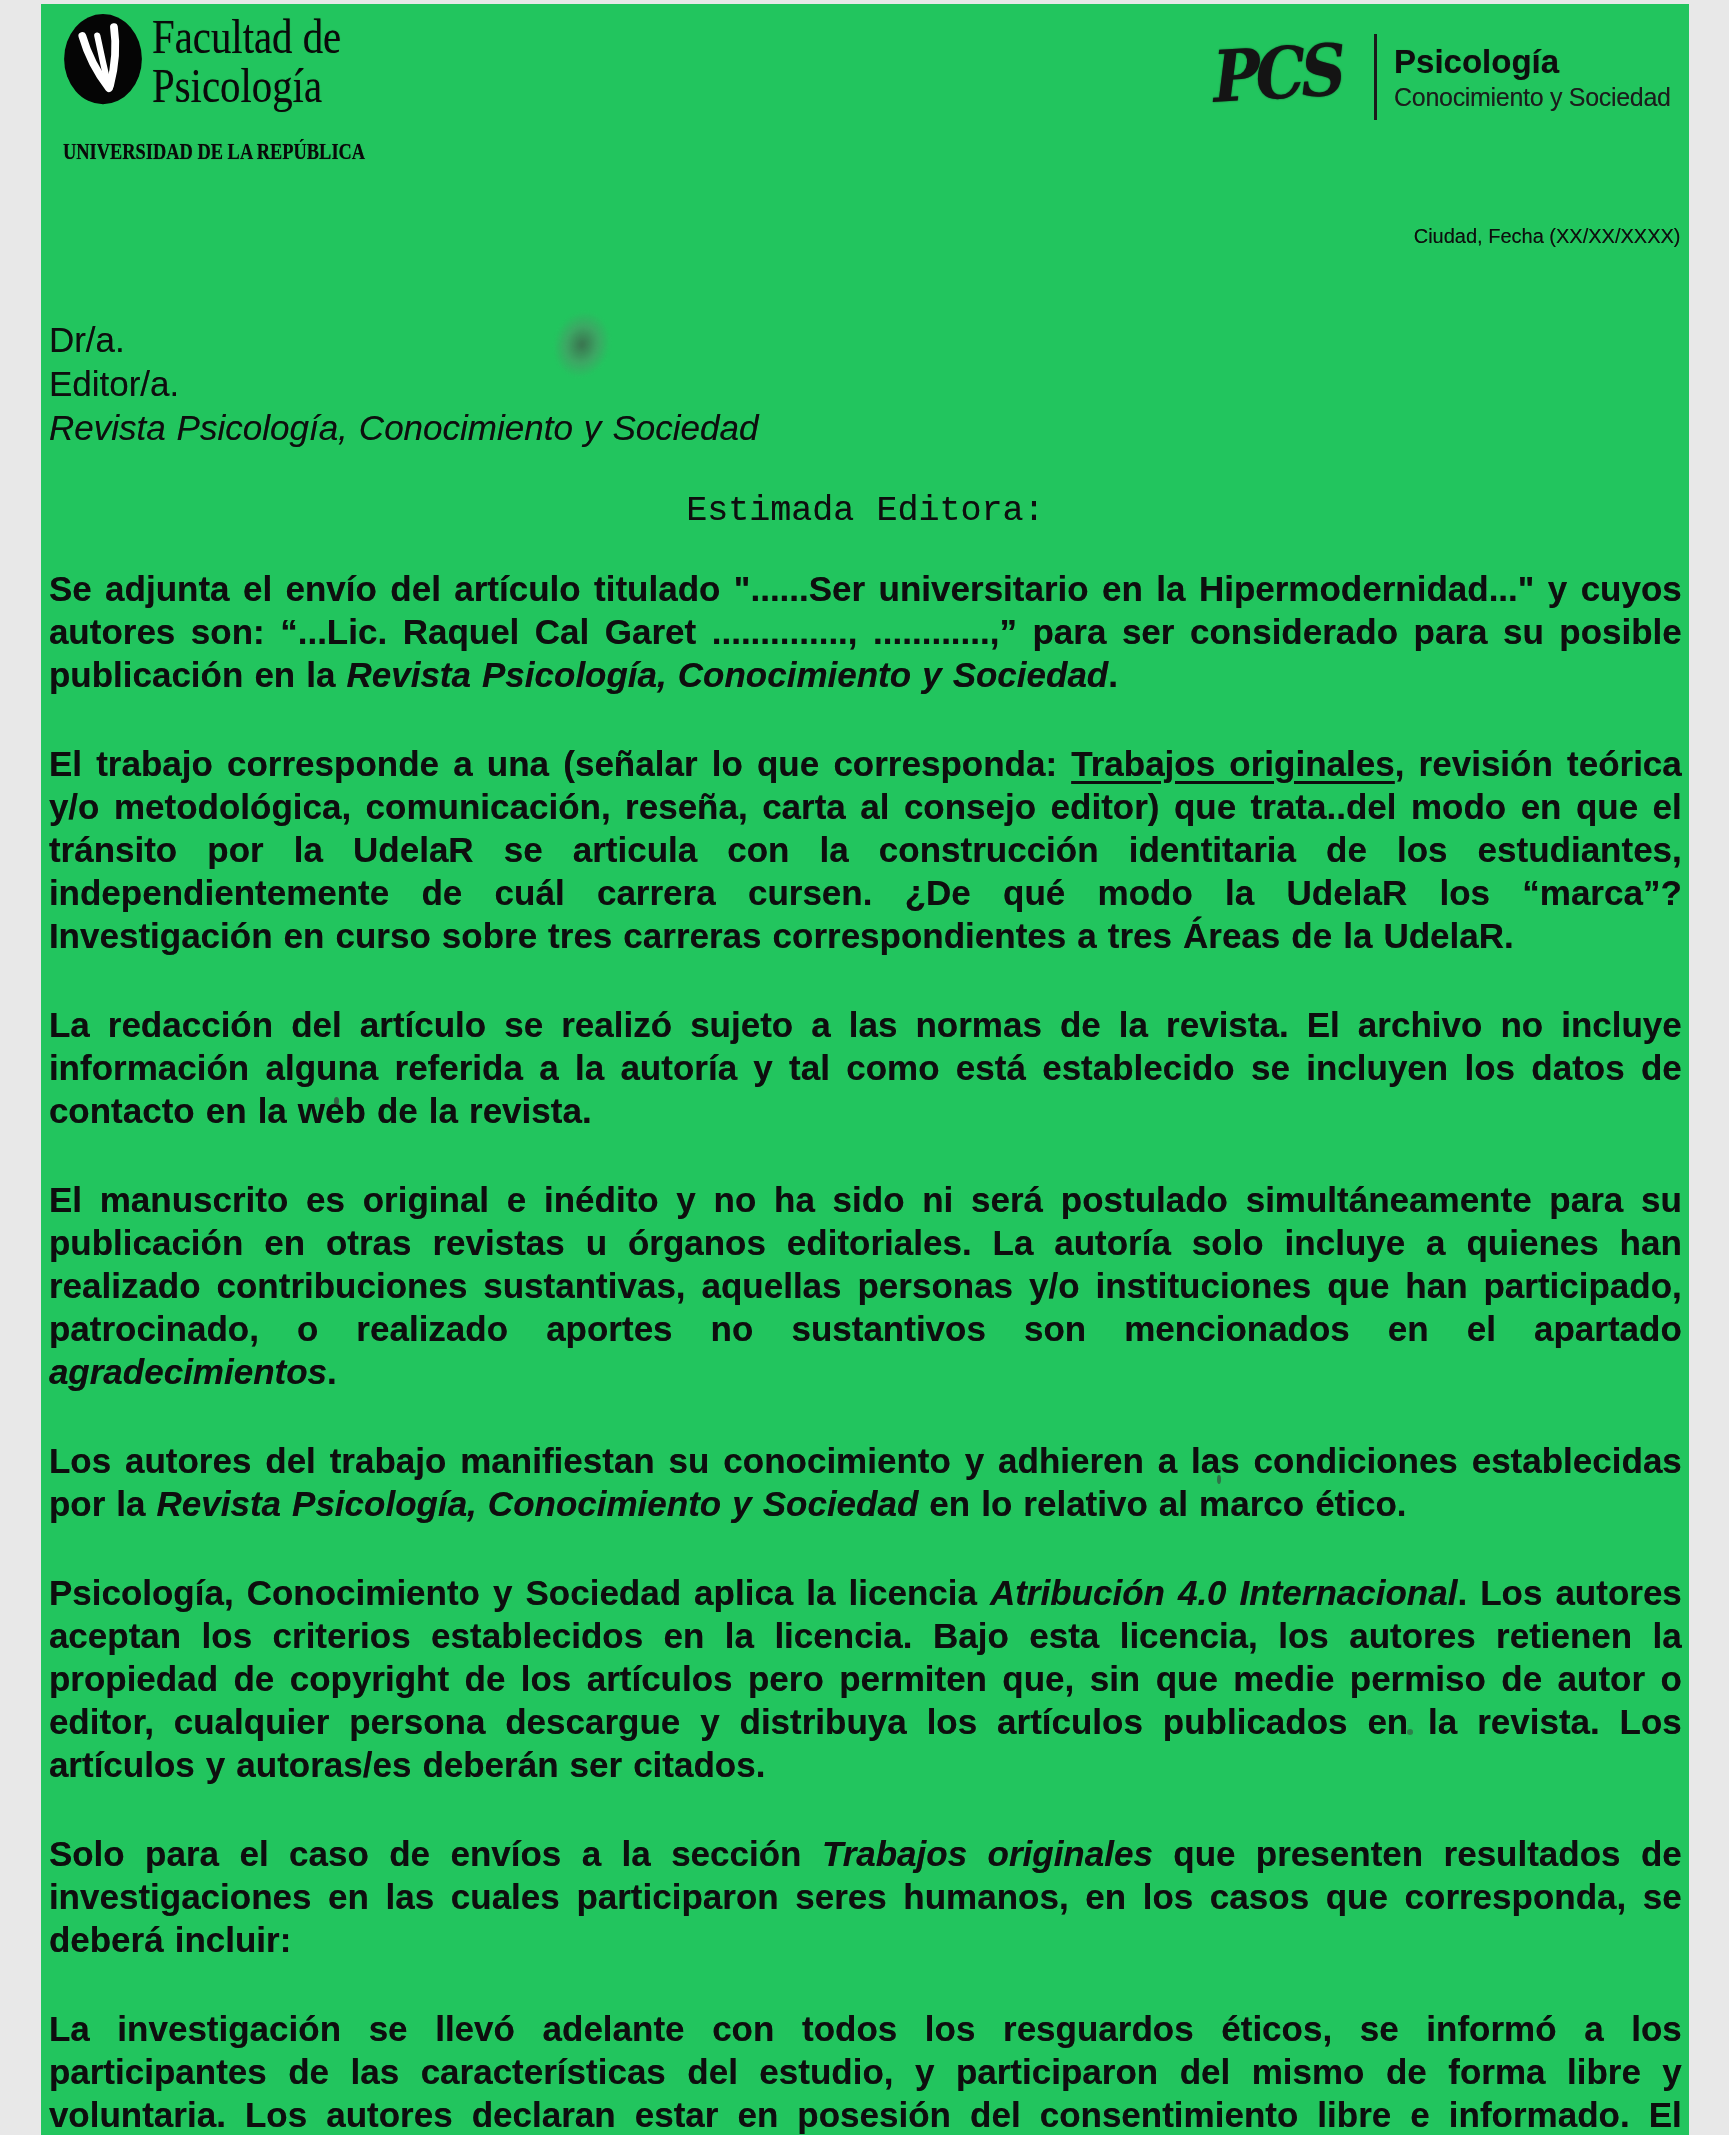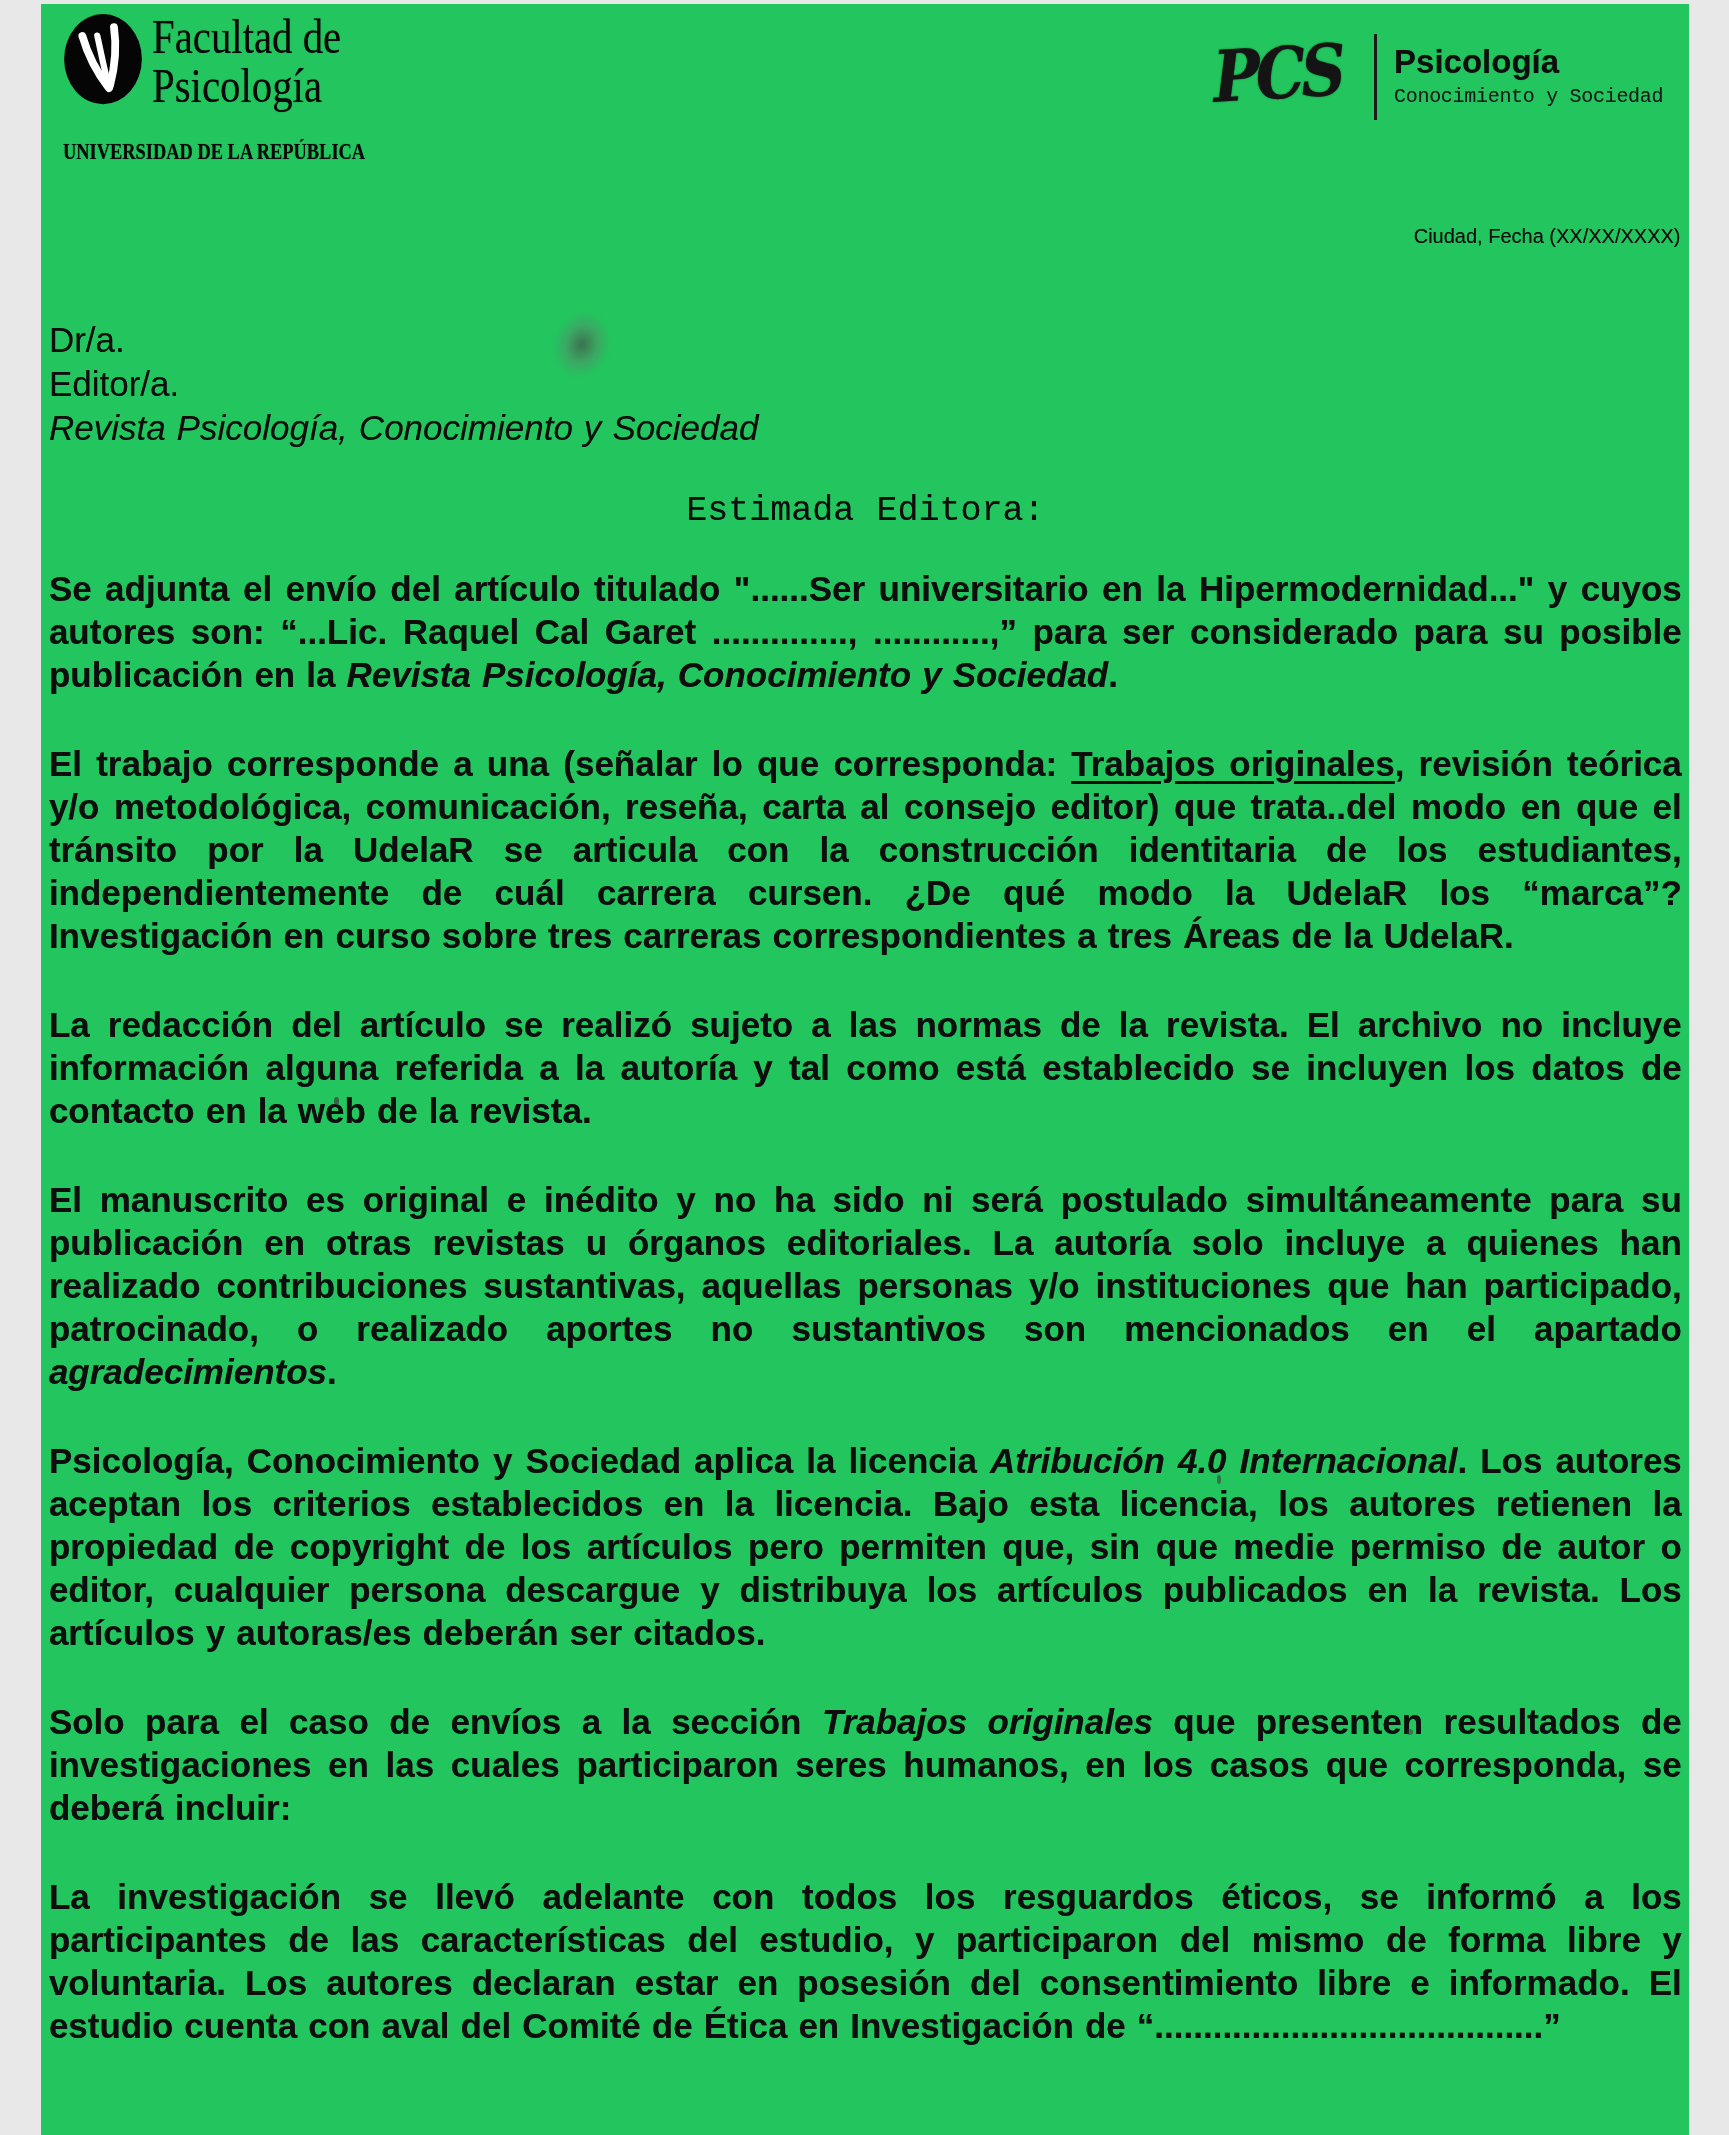--- a/index.html
+++ b/index.html
@@ -44,22 +44,22 @@
     font-size:71px;line-height:71px;color:#141414;
     letter-spacing:-5px;
     transform:scaleX(.88) rotate(-3deg);transform-origin:left center;
     text-shadow:0 0 1.7px rgba(0,0,0,.6);
     padding-right:15px;
   }
   .pcs-divider{width:3.4px;height:86px;background:#1b1b1b;margin-right:17px;}
   .pcs-names{display:flex;flex-direction:column;justify-content:center;}
   .pcs-n1{font-size:33px;font-weight:bold;color:#0e0e0e;line-height:39px;
           text-shadow:0 0 0.8px rgba(0,0,0,.4);}
-  .pcs-n2{font-size:20px;color:#1c1c1c;line-height:32px;letter-spacing:-0.3px;
-          text-shadow:0 0 0.4px rgba(0,0,0,.35);font-family:Liberation Mono, monospace;}
+  .pcs-n2{font-size:25px;color:#1c1c1c;line-height:32px;letter-spacing:-0.3px;
+          text-shadow:0 0 0.4px rgba(0,0,0,.35);}
   
   .date{
     position:absolute;top:211px;right:8px;
     font-size:20px;line-height:43px;color:#0e0e0e;
     text-shadow:0 0 0.5px rgba(0,0,0,.45);
   }
   
   .content{
     position:absolute;left:8.4px;right:6.7px;top:314px;
     font-size:35px;line-height:43px;
@@ -128,20 +128,21 @@
     <div class="salutation">Estimada Editora:</div>
 
     <p class="para"><span>Se adjunta el envío del artículo titulado "......Ser universitario en la Hipermodernidad..." y cuyos autores son: “...Lic. Raquel Cal Garet .............., ............,” para ser considerado para su posible publicación en la </span><span class="i">Revista Psicología, Conocimiento y Sociedad</span><span>.</span></p>
 
     <p class="para"><span>El trabajo corresponde a una (señalar lo que corresponda: </span><span class="u">Trabajos originales</span><span>, revisión teórica y/o metodológica, comunicación, reseña, carta al consejo editor) que trata..del modo en que el tránsito por la UdelaR se articula con la construcción identitaria de los estudiantes, independientemente de cuál carrera cursen. ¿De qué modo la UdelaR los “marca”? Investigación en curso sobre tres carreras correspondientes a tres Áreas de la UdelaR.</span></p>
 
     <p class="para"><span>La redacción del artículo se realizó sujeto a las normas de la revista. El archivo no incluye información alguna referida a la autoría y tal como está establecido se incluyen los datos de contacto en la web de la revista.</span></p>
 
     <p class="para"><span>El manuscrito es original e inédito y no ha sido ni será postulado simultáneamente para su publicación en otras revistas u órganos editoriales. La autoría solo incluye a quienes han realizado contribuciones sustantivas, aquellas personas y/o instituciones que han participado, patrocinado, o realizado aportes no sustantivos son mencionados en el apartado </span><span class="i">agradecimientos</span><span>.</span></p>
 
+    <p class="para"><span>Los autores del trabajo manifiestan su conocimiento y adhieren a las condiciones establecidas por la </span><span class="i">Revista Psicología, Conocimiento y Sociedad</span><span> en lo relativo al marco ético.</span></p>
 
     <p class="para"><span>Psicología, Conocimiento y Sociedad aplica la licencia </span><span class="i">Atribución 4.0 Internacional</span><span>. Los autores aceptan los criterios establecidos en la licencia. Bajo esta licencia,  los autores retienen la propiedad de copyright de los artículos pero permiten que, sin que medie permiso de autor o editor, cualquier persona descargue y distribuya los artículos publicados en la revista. Los artículos y autoras/es deberán ser citados.</span></p>
 
     <p class="para"><span>Solo para el caso de envíos a la sección </span><span class="i">Trabajos originales</span><span> que presenten resultados de investigaciones en las cuales participaron seres humanos, en los casos que corresponda, se deberá incluir:</span></p>
 
     <p class="para"><span>La investigación se llevó adelante con todos los resguardos éticos, se informó a los participantes de las características del estudio, y participaron del mismo de forma libre y voluntaria. Los autores declaran estar en posesión del consentimiento libre e informado. El estudio  cuenta con aval del Comité de Ética en Investigación de “........................................”</span></p>
 
   </div>
 
   <div class="smudge"></div>

